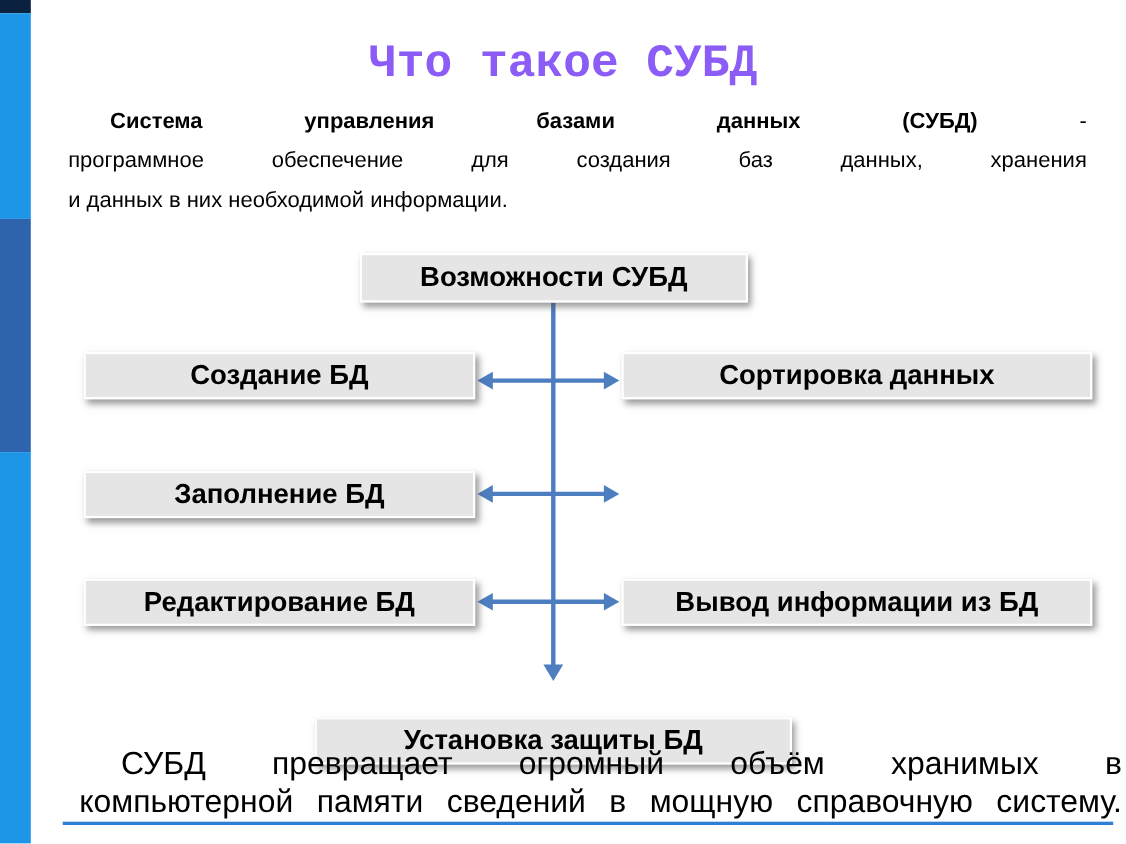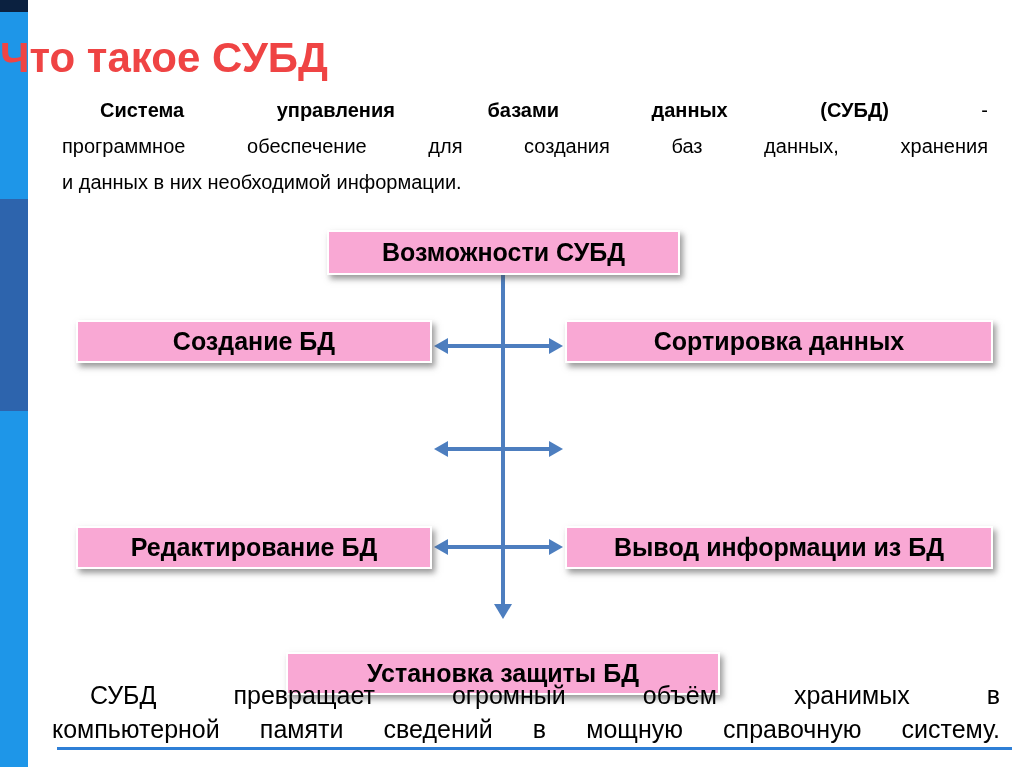--- a/index.html
+++ b/index.html
@@ -16,39 +16,41 @@
   
   .strip { position: absolute; left: 0; top: 0; width: 28px; height: 767px; }
   .seg { position: absolute; left: 0; width: 100%; }
   .seg-top  { top: 0;     height: 12px;  background: #0b2140; }
   .seg-b1   { top: 12px;  height: 187px; background: #1e96e8; }
   .seg-dark { top: 199px; height: 212px; background: #2d64ad; }
   .seg-b2   { top: 411px; height: 356px; background: #1e96e8; }
 
   .title {
     position: absolute; top: 34px; left: 0; right: 0; margin: 0;
+    text-align: center;
     font-size: 42px; font-weight: bold;
-    color: #ef4444;
+    color: #8b5cf6;
+    font-family: Liberation Mono, monospace;
   }
 
   .intro {
     position: absolute; top: 92px; left: 62px; width: 926px;
     font-size: 20px; line-height: 36px;
   }
   .outro {
-    position: absolute; top: 678px; left: 52px; width: 948px;
-    font-size: 25px; line-height: 34px;
+    position: absolute; top: 678px; left: 72px; width: 948px;
+    font-size: 29px; line-height: 34px;
   }
   .jline { text-align: justify; text-align-last: justify; }
   .indent { text-indent: 38px; }
   .b { font-weight: bold; }
 
   .box {
     position: absolute;
-    background: #f9a8d4;
+    background: #e5e5e5;
     border: 2px solid #ffffff;
     box-sizing: border-box;
     box-shadow: 3px 4px 6px rgba(70,70,70,0.55);
     display: flex; align-items: center; justify-content: center;
     font-weight: bold; font-size: 25px; color: #000;
     white-space: nowrap;
   }
   .box-root   { left: 327px; top: 230px; width: 353px; height: 45px; }
   .col-left   { left: 76px;  width: 356px; height: 43px; }
   .col-right  { left: 565px; width: 428px; height: 43px; }
@@ -109,20 +111,21 @@
     <g>
       <line x1="446" y1="547" x2="551" y2="547"></line>
       <polygon points="434,547 448,539 448,555"></polygon>
       <polygon points="563,547 549,539 549,555"></polygon>
     </g>
   </svg>
 
   <div class="box box-root">Возможности СУБД</div>
 
   <div class="box col-left r1">Создание БД</div>
+  <div class="box col-left r2">Заполнение БД</div>
   <div class="box col-left r3">Редактирование БД</div>
 
   <div class="box col-right r1">Сортировка данных</div>
   <div class="box col-right r3">Вывод информации из БД</div>
 
   <div class="box box-bottom">Установка защиты БД</div>
 
   <div class="outro">
     <div class="jline indent">СУБД превращает огромный объём хранимых в</div>
     <div class="jline">компьютерной памяти сведений в мощную справочную систему.</div>

